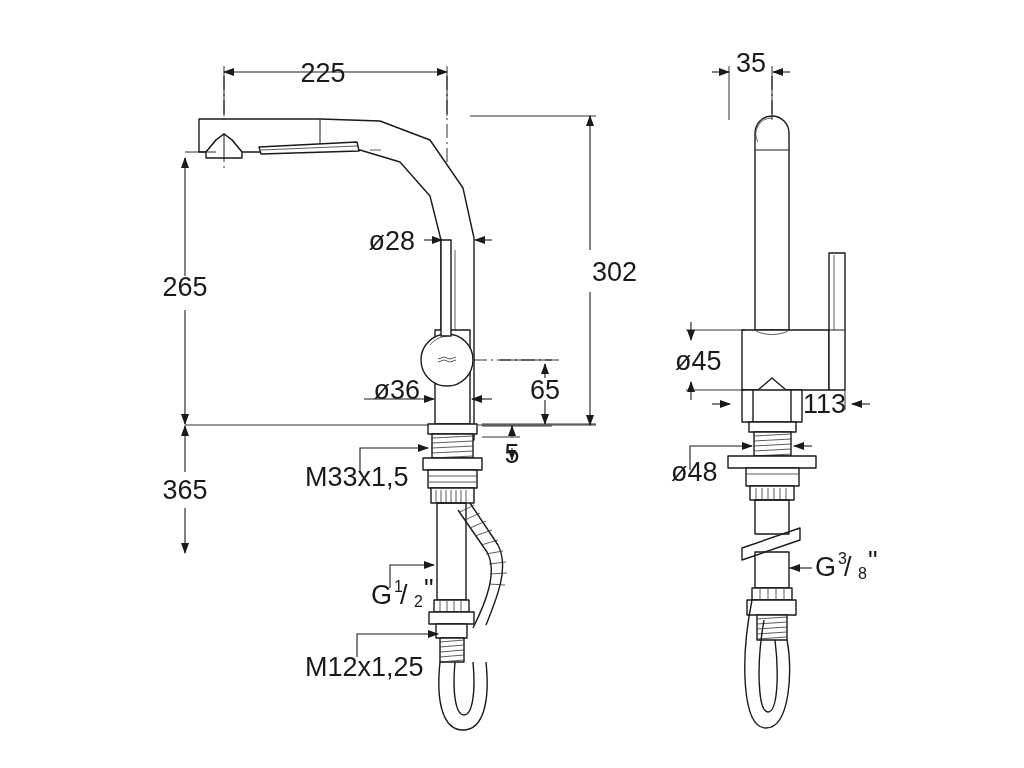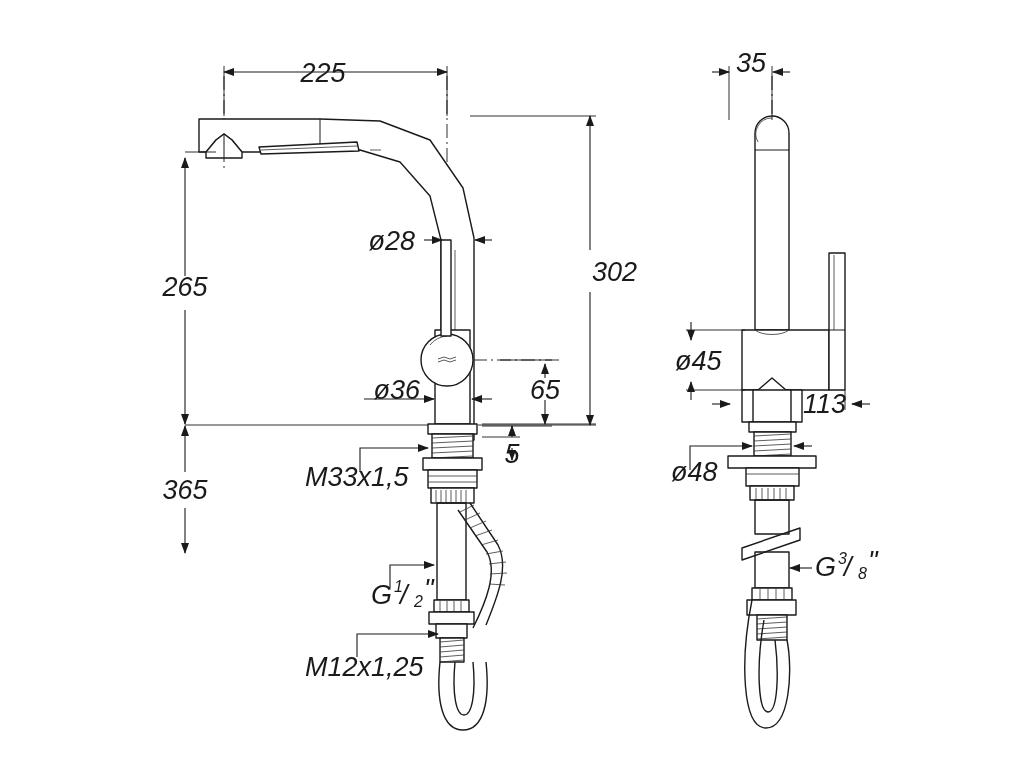--- a/index.html
+++ b/index.html
@@ -12,21 +12,20 @@
     width: 1024px;
     height: 768px;
     overflow: hidden;
     font-family: "Liberation Sans", sans-serif;
   }
   #drawing-root {
     position: relative;
     width: 1024px;
     height: 768px;
     background: #ffffff;
-    font-style: italic;
   }
   svg.dwg {
     position: absolute;
     left: 0;
     top: 0;
     width: 1024px;
     height: 768px;
     display: block;
   }
   .dim-text {

